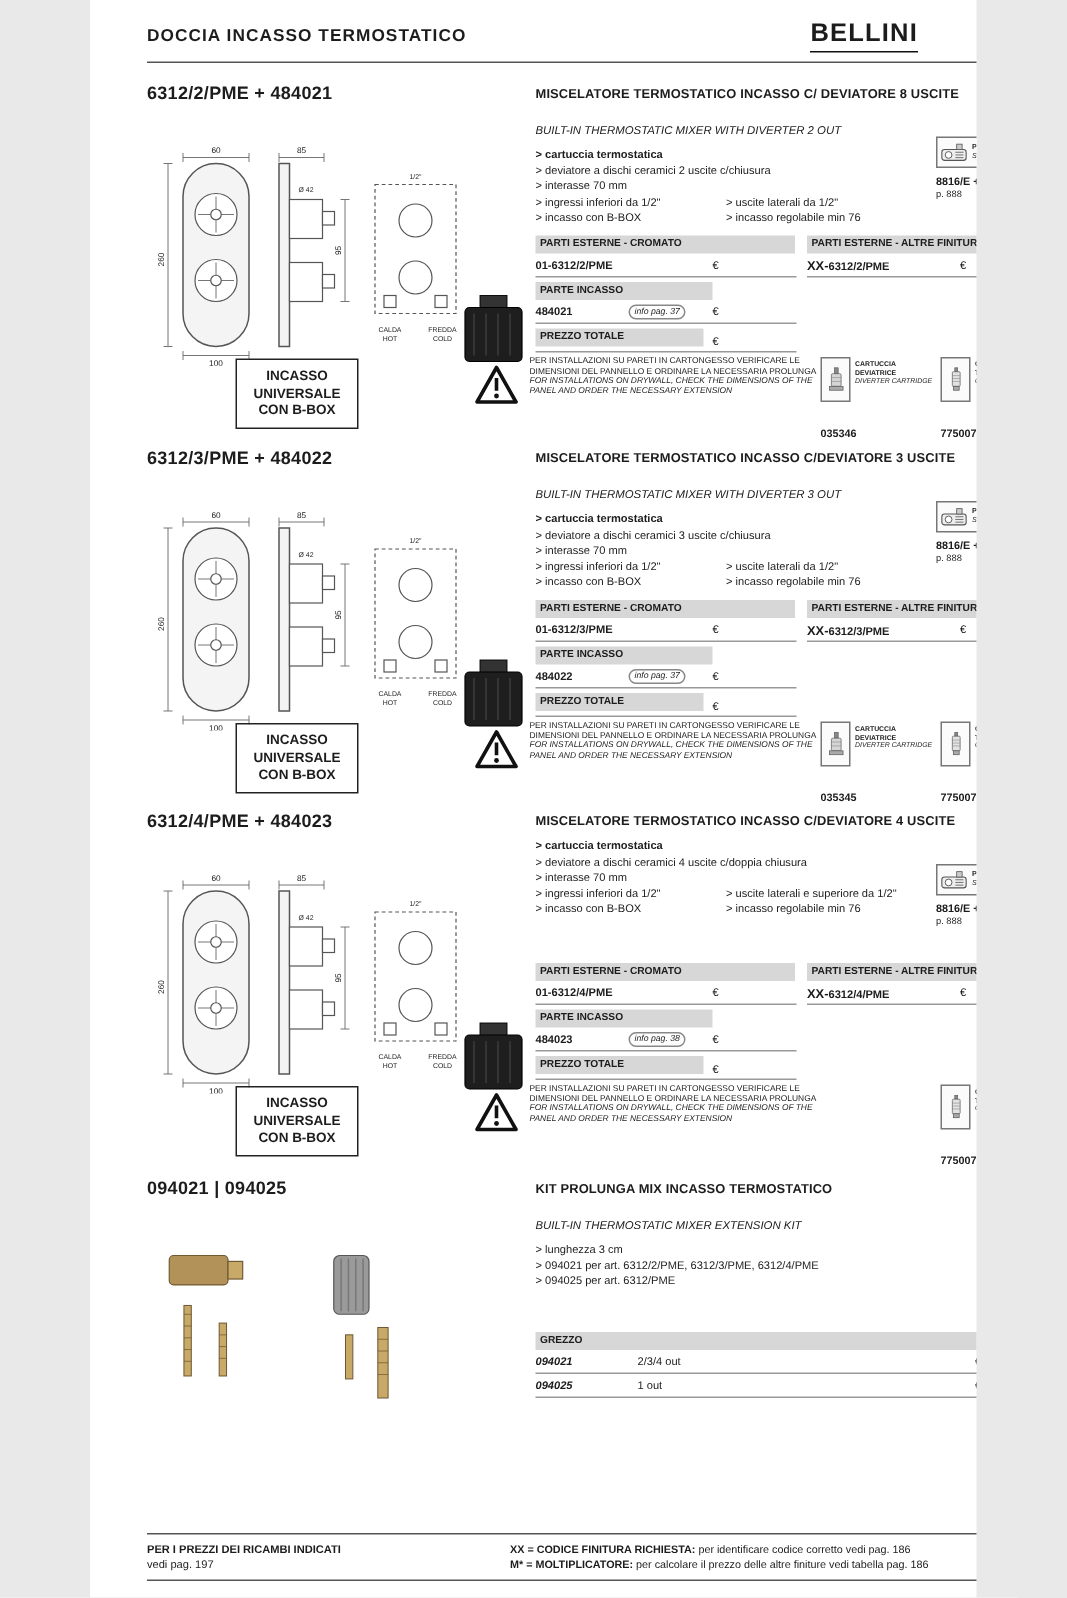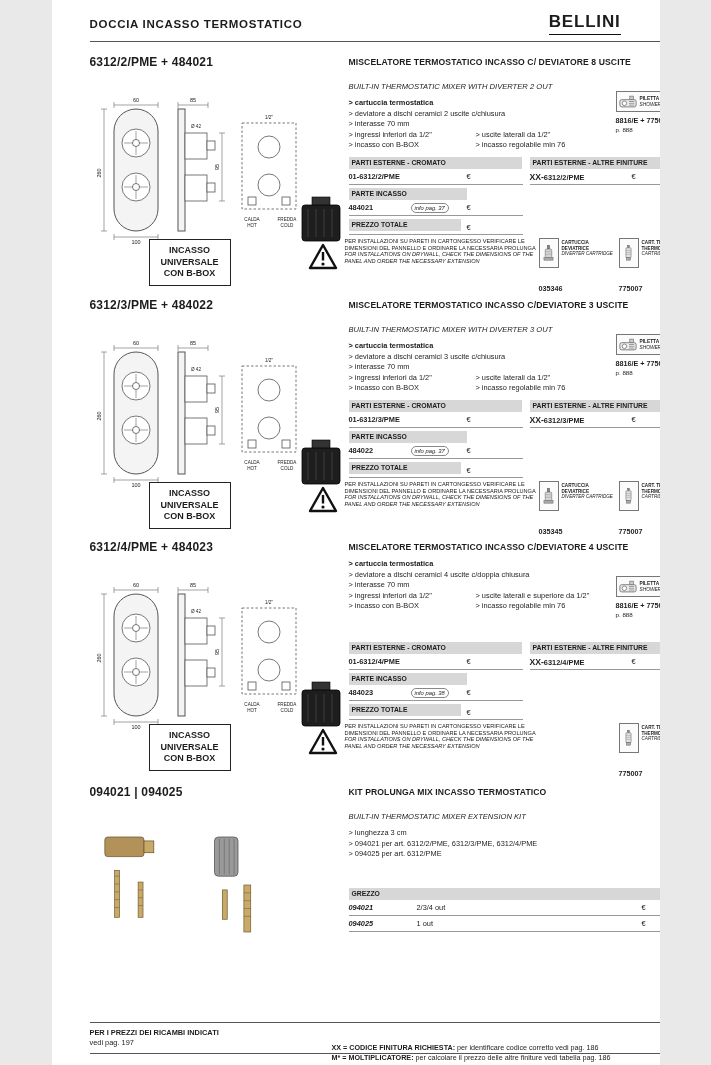--- a/index.html
+++ b/index.html
@@ -1,20 +1,19 @@
 <!DOCTYPE html>
 <html><head>
 <meta charset="utf-8">
 <style>
   html,body { margin:0; padding:0; background:#e9e9e9; }
   .page {
     position:relative; width:591px; height:1065px; margin:0 auto;
     background:#ffffff; font-family:"Liberation Sans", sans-serif; color:#1c1c1c;
     overflow:hidden;
-    padding-left:17px;
   }
   
   .doc-title { position:absolute; left:38px; top:18px; margin:0; font-size:11.5px; font-weight:bold; letter-spacing:0.7px; }
   .brand { position:absolute; right:39px; top:12px; font-size:17px; font-weight:bold; letter-spacing:0.8px; border-bottom:1.6px solid #111; padding-bottom:2px; }
   .head-rule { position:absolute; left:38px; width:634px; top:41px; border-top:1px solid #555; }
   
   .sec { position:absolute; left:0; width:711px; height:243px; }
   .sec-code { position:absolute; left:38px; top:0; margin:0; font-size:12px; font-weight:bold; letter-spacing:0.2px; }
   .content { position:absolute; left:297px; top:2px; width:360px; }
   .sec-title { font-size:8.6px; font-weight:bold; letter-spacing:0.1px; }
@@ -77,21 +76,21 @@
   .keur  { position:absolute; left:293px; top:3px; }
   
   .side-tab { position:absolute; left:672px; top:795px; width:39px; height:52px;
     background:#d6d6d6; display:flex; flex-direction:column; align-items:center; justify-content:center; gap:3px; }
   .tab-icon { width:22px; height:14px; }
   .tab-sep { width:26px; border-top:0.8px solid #555; }
   .tab-label { font-size:5.6px; font-weight:bold; letter-spacing:0.4px; }
   
   .foot-rule { position:absolute; left:38px; width:634px; border-top:1px solid #555; }
   .foot-left { position:absolute; left:38px; top:1028px; font-size:7.4px; line-height:9.5px; }
-  .foot-mid  { position:absolute; left:280px; top:1028px; font-size:7.2px; line-height:9.5px;margin-top:15px; }
+  .foot-mid  { position:absolute; left:280px; top:1028px; font-size:7.2px; line-height:9.5px; }
   .foot-page { position:absolute; left:630px; top:1028px; font-size:13px; font-weight:bold; }
   .b { font-weight:bold; }
   
   svg text { font-family:"Liberation Sans", sans-serif; fill:#222; }
   .t55 { font-size:5.5px; }
   .t45 { font-size:4.6px; }
   .dim { stroke:#666; stroke-width:0.6; fill:none; }
   .ol  { stroke:#555; stroke-width:1; fill:#f4f4f4; }
   .ol2 { stroke:#555; stroke-width:0.8; fill:#ffffff; }
   .dash { stroke:#555; stroke-width:0.8; fill:none; stroke-dasharray:2.5 2; }

